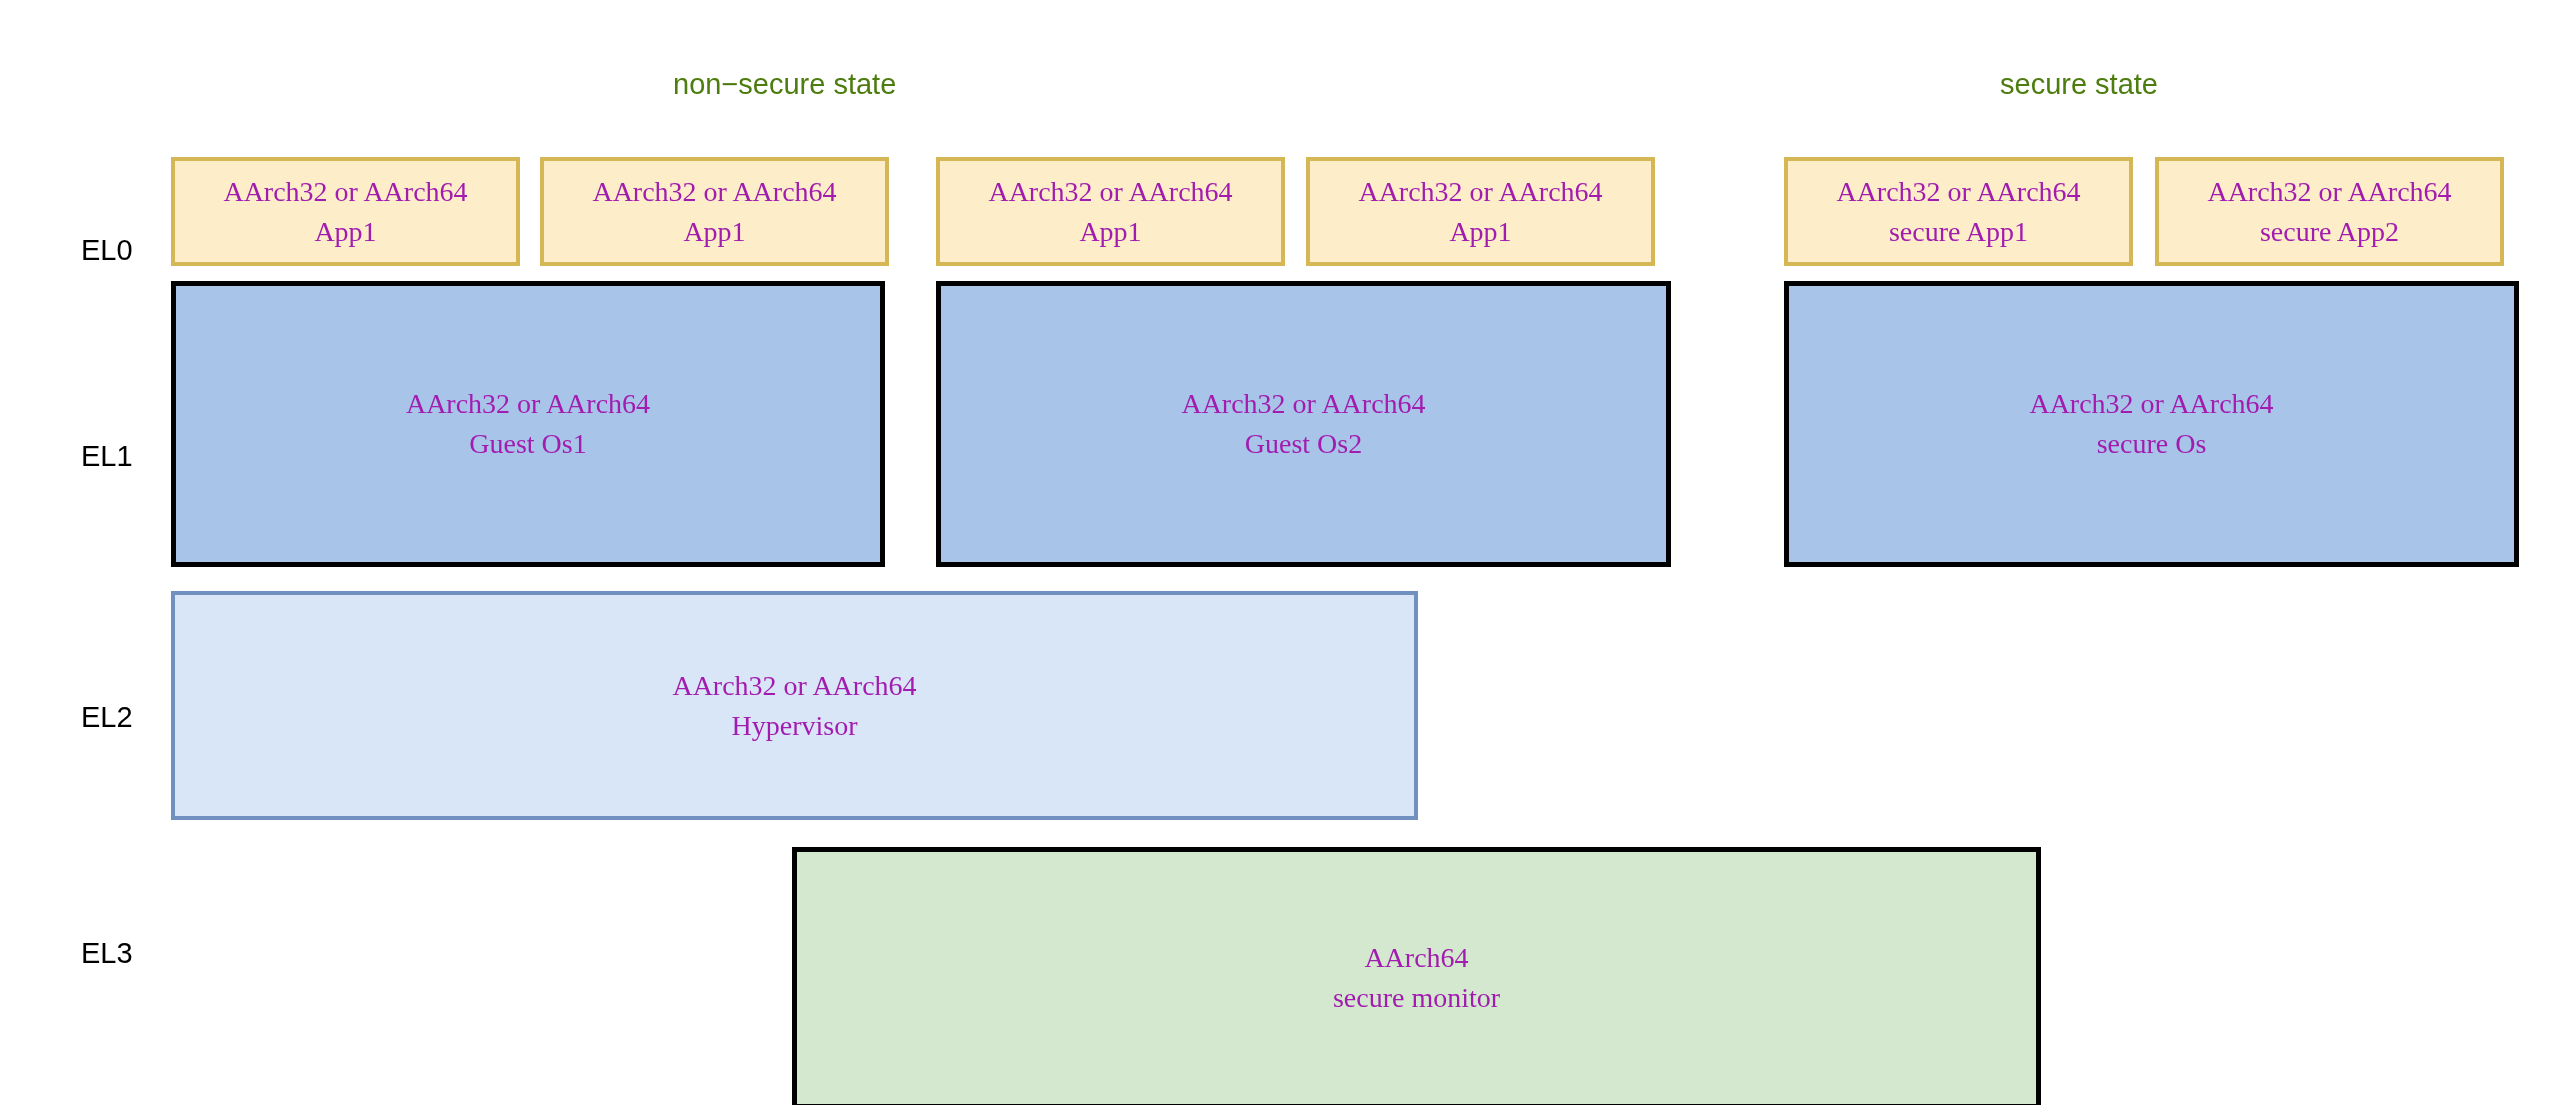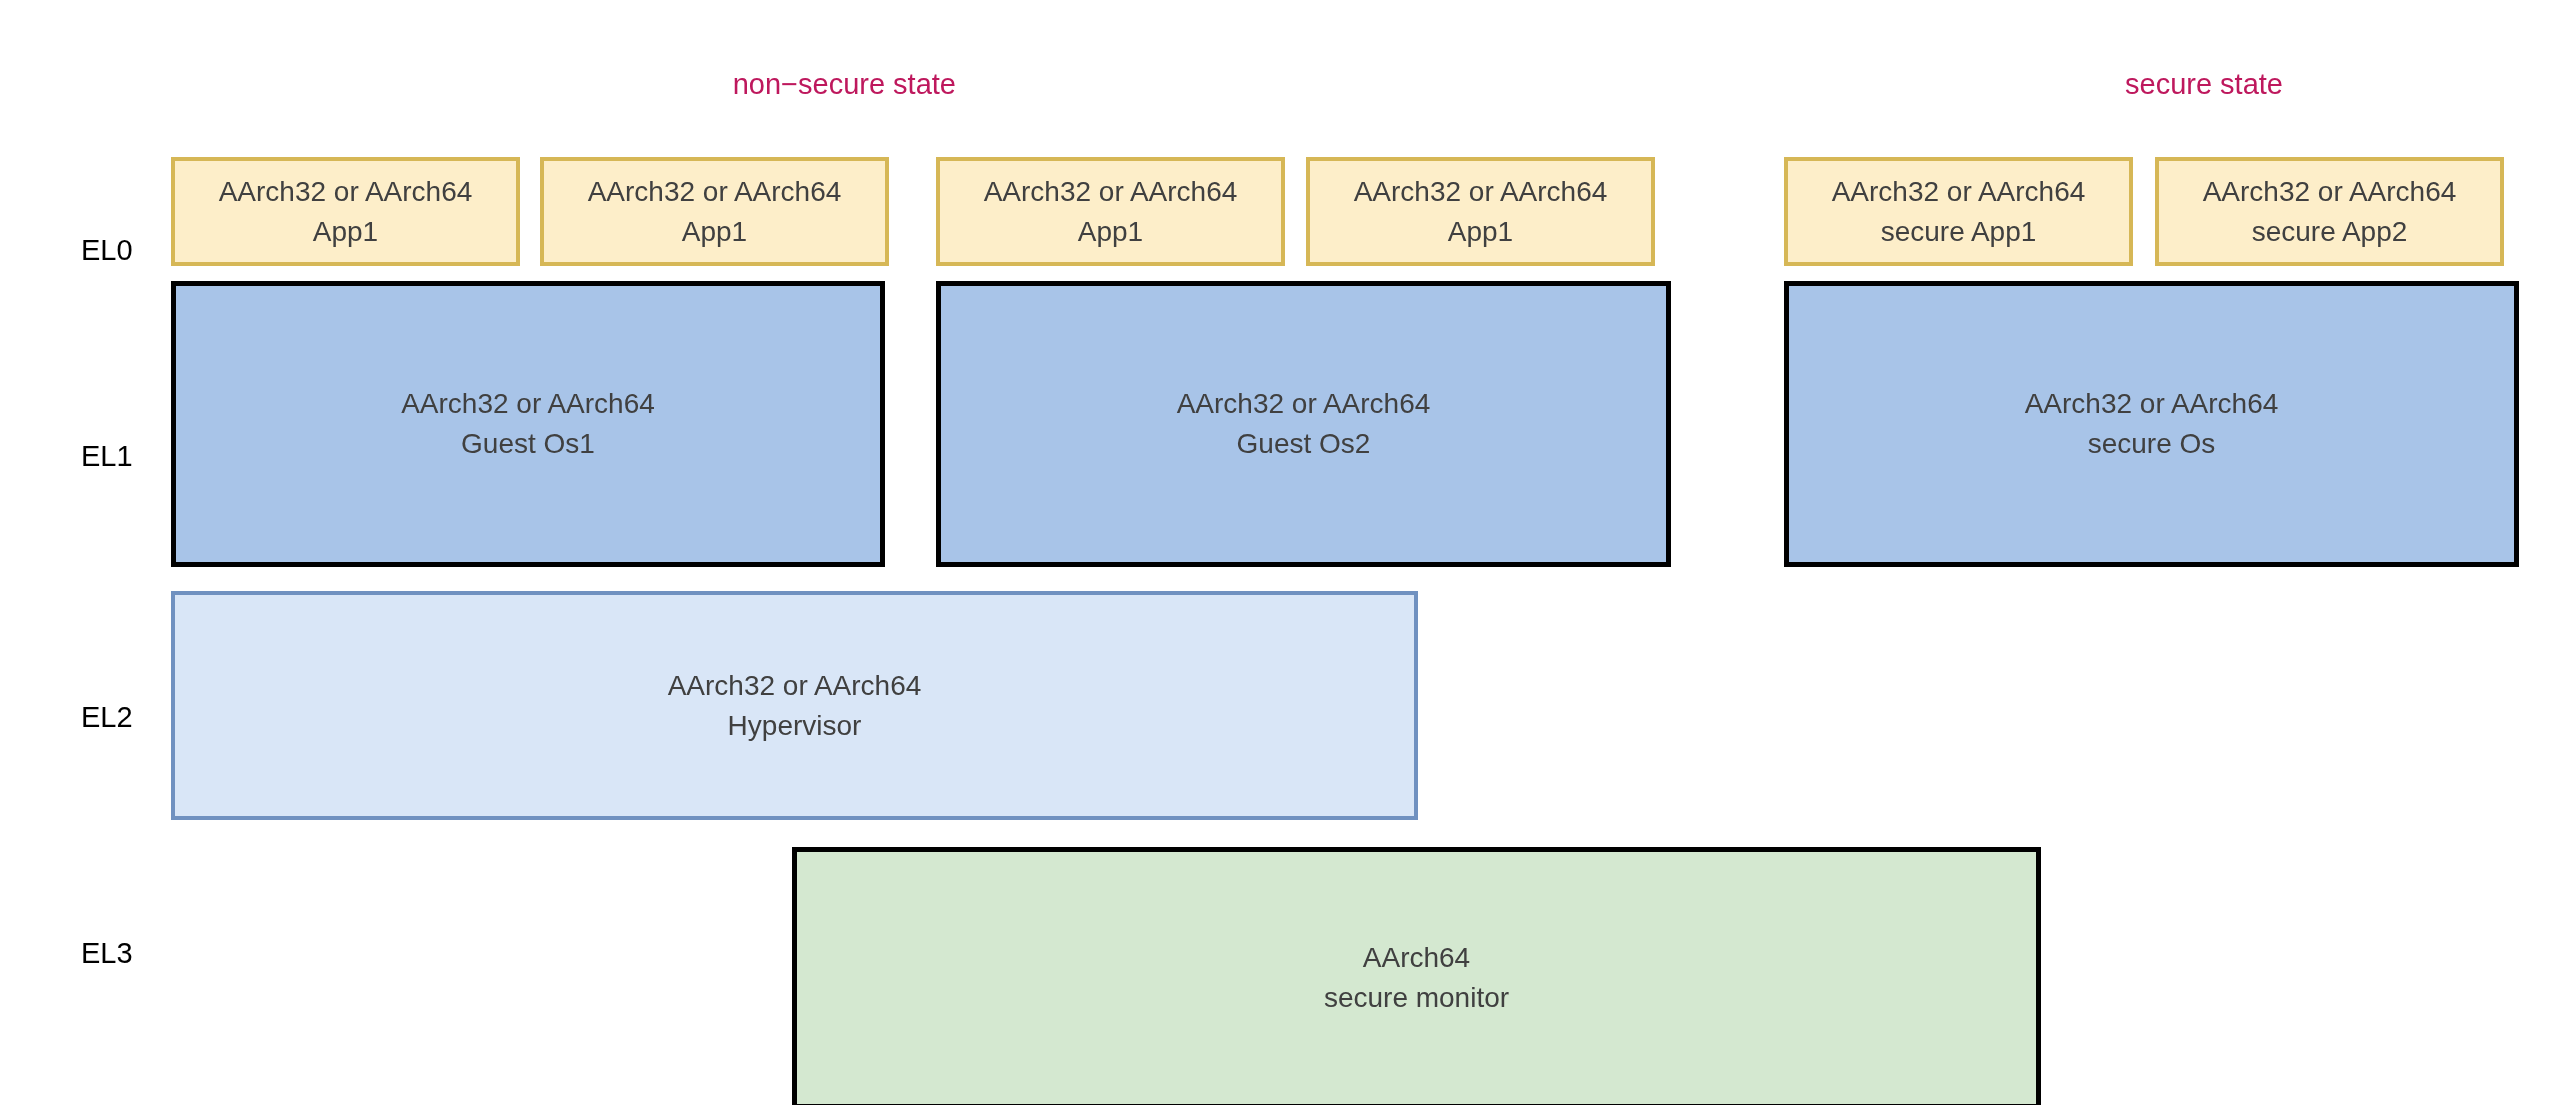--- a/index.html
+++ b/index.html
@@ -16,24 +16,24 @@
     position: relative;
     width: 2576px;
     height: 1106px;
     background: #ffffff;
     overflow: hidden;
   }
 
   
   .state-header {
     position: absolute;
-    text-align: right;
+    text-align: left;
     font-size: 29px;
     line-height: 1.0;
-    color: #be185d;
+    color: #4d7c0f;
     white-space: nowrap;
   }
 
   
   .el-label {
     position: absolute;
     font-size: 29px;
     line-height: 1.0;
     color: #000000;
     white-space: nowrap;
@@ -44,21 +44,22 @@
   .box {
     position: absolute;
     box-sizing: border-box;
     display: flex;
     flex-direction: column;
     align-items: center;
     justify-content: center;
     text-align: center;
     font-size: 28px;
     line-height: 1.42;
-    color: #404040;
+    color: #a21caf;
+    font-family: Liberation Serif, serif;
   }
   .box .line {
     display: block;
     white-space: nowrap;
   }
 
   
   .box--el0 {
     background: #fdeec9;
     border: 4px solid #d6b756;

